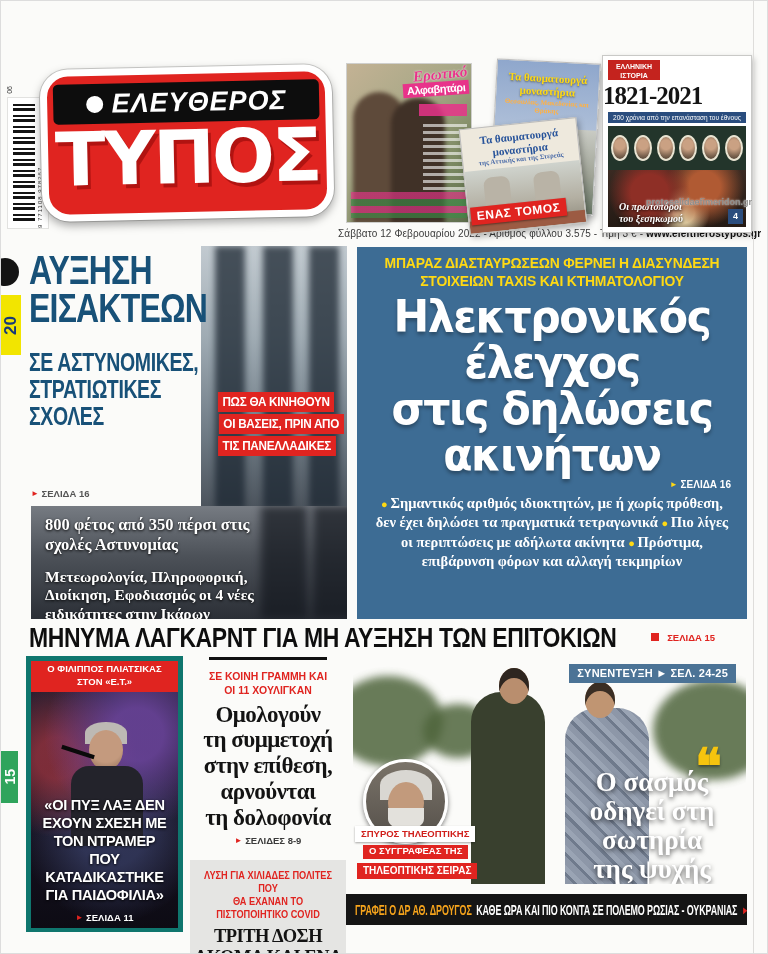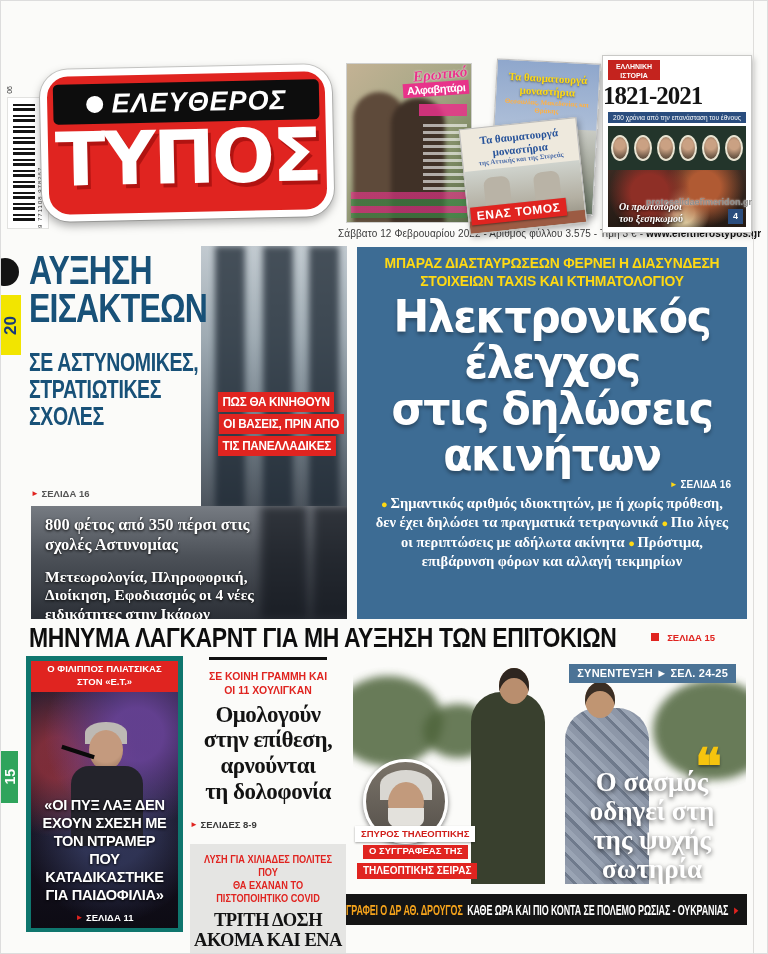--- a/index.html
+++ b/index.html
@@ -161,21 +161,21 @@
   .pk-page { position:absolute; left:0; right:0; bottom:5px; text-align:center; color:#fff;
              font-weight:700; font-size:9.5px; }
 
   
   .mid { left:189px; top:656px; width:156px; }
   .mid-rule { width:118px; height:3px; background:#111; margin:0 auto 9px; }
   .hool-kicker { color:#e02420; font-weight:800; font-size:11px; text-align:center; line-height:1.3;
                  transform:scaleX(.95); }
   .hool-headline { margin-top:4px; color:#131313; font-family:"Liberation Serif",serif; font-weight:700;
                    font-size:23px; line-height:1.12; text-align:center; letter-spacing:-.5px; }
-  .mid-page { text-align:left; color:#3a3a3a; font-weight:700; font-size:9.5px; margin-top:14px; }
+  .mid-page { text-align:center; color:#3a3a3a; font-weight:700; font-size:9.5px; margin-top:5px; }
   .covid { margin-top:14px; background:#e5e5e3; padding:9px 3px 8px; text-align:center; }
   .covid-kicker { color:#e02420; font-weight:800; font-size:10px; line-height:1.3; transform:scaleX(.92); }
   .covid-headline { margin-top:5px; color:#131313; font-family:"Liberation Serif",serif; font-weight:700;
                     font-size:18.5px; line-height:1.12; letter-spacing:-.5px; }
 
   
   .sas { left:352px; top:655px; width:393px; height:228px; overflow:hidden;
      background:radial-gradient(circle at 55% 18%,rgba(255,255,250,.85) 0 6%,transparent 22%),
                 radial-gradient(circle at 12% 30%,#55683f 0 16%,transparent 40%),
                 radial-gradient(circle at 88% 32%,#5e7347 0 18%,transparent 44%),
@@ -208,21 +208,21 @@
                 border-radius:0 0 50% 50%; background:#e3e1dc; }
   .sas-name { position:absolute; left:2px; top:170px; background:#fff; color:#d01f1b; font-weight:800;
               font-size:9.5px; padding:2px 6px 3px; z-index:5; box-shadow:0 1px 2px rgba(0,0,0,.35); }
   .sas-role1 { position:absolute; left:10px; top:189px; background:#e02420; color:#fff; font-weight:800;
                font-size:9.5px; padding:0 6px 3px; z-index:5; }
   .sas-role2 { position:absolute; left:4px; top:207px; background:#e02420; color:#fff; font-weight:800;
                font-size:10px; padding:2px 6px 3px; z-index:5; }
 
   
   .bbar { left:345px; top:893px; width:401px; height:31px; background:#151515; display:flex;
-          align-items:center; overflow:hidden; }
+          align-items:center; padding-left:9px; overflow:hidden; }
   .bbar-in { display:flex; align-items:center; gap:7px; white-space:nowrap; transform:scaleX(.64);
              transform-origin:left center; font-size:14px; font-weight:800; letter-spacing:-.2px; }
   .bb-author { color:#f6a41c; }
   .bb-title { color:#fff; }
   .bb-arrow { color:#e02420; font-size:11px; }
 
   
   .tab-dot { left:-10px; top:257px; width:28px; height:28px; border-radius:50%; background:#141414; }
   .tab-yellow { left:0; top:294px; width:20px; height:60px; background:#f2e500; display:flex;
                 align-items:center; justify-content:center; }
@@ -389,20 +389,21 @@
   </div>
 
   <div class="abs mid">
     <div class="mid-rule"></div>
     <div class="hool-kicker">
       <div>ΣΕ ΚΟΙΝΗ ΓΡΑΜΜΗ ΚΑΙ</div>
       <div>ΟΙ 11 ΧΟΥΛΙΓΚΑΝ</div>
     </div>
     <div class="hool-headline">
       <div>Ομολογούν</div>
+      <div>τη συμμετοχή</div>
       <div>στην επίθεση,</div>
       <div>αρνούνται</div>
       <div>τη δολοφονία</div>
     </div>
     <div class="mid-page">
       <span class="arr red">►</span>
       <span>ΣΕΛΙΔΕΣ 8-9</span>
     </div>
     <div class="covid">
       <div class="covid-kicker">
@@ -424,22 +425,22 @@
     <div class="tree" style="left:70px;top:48px;width:70px;height:54px;"></div>
     <div class="manA"></div>
     <div class="manA-head"></div>
     <div class="manB"></div>
     <div class="manB-head"></div>
     <div class="sas-badge">ΣΥΝΕΝΤΕΥΞΗ ► ΣΕΛ. 24-25</div>
     <div class="sas-qmark">❝</div>
     <div class="sas-headline">
       <div>Ο σασμός</div>
       <div>οδηγεί στη</div>
+      <div>σωτηρία</div>
       <div>της ψυχής</div>
-      <div>σωτηρία</div>
     </div>
     <div class="sas-circle">
       <div class="hair"></div>
       <div class="face"></div>
       <div class="beard"></div>
     </div>
     <div class="sas-name">ΣΠΥΡΟΣ ΤΗΛΕΟΠΤΙΚΗΣ</div>
     <div class="sas-role1">Ο ΣΥΓΓΡΑΦΕΑΣ ΤΗΣ</div>
     <div class="sas-role2">ΤΗΛΕΟΠΤΙΚΗΣ ΣΕΙΡΑΣ</div>
   </div>

